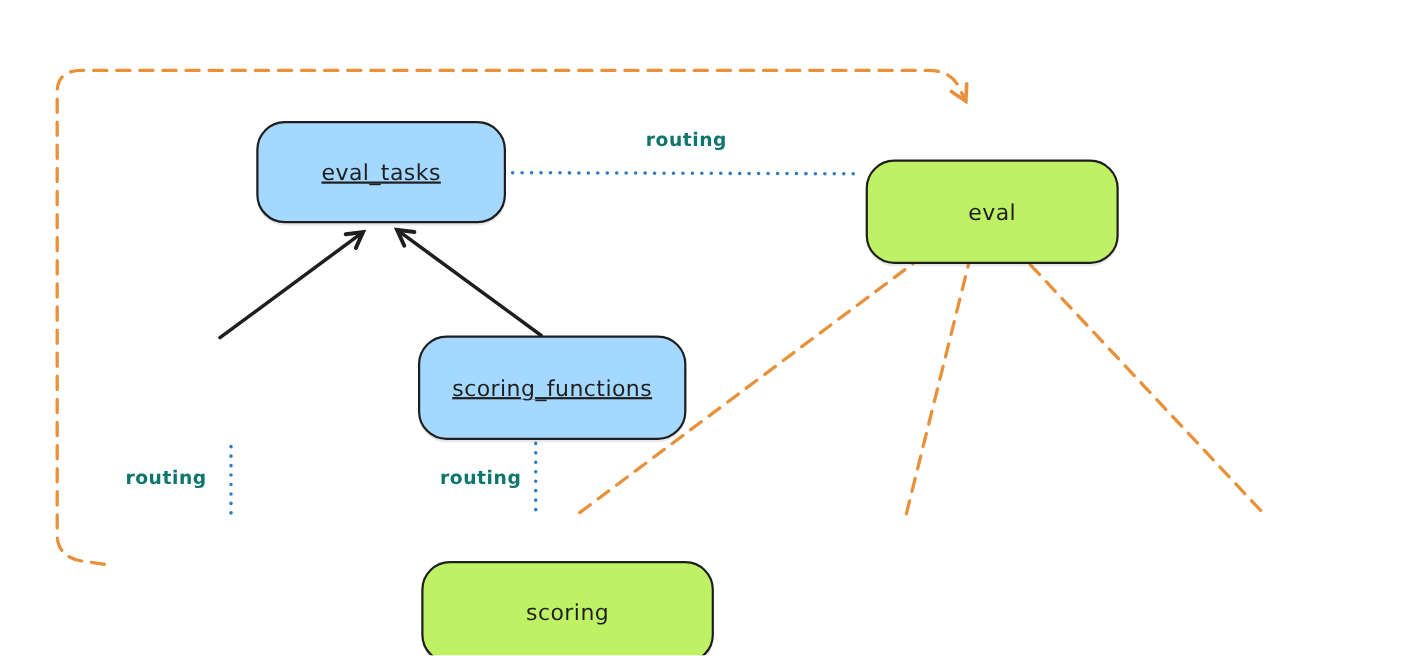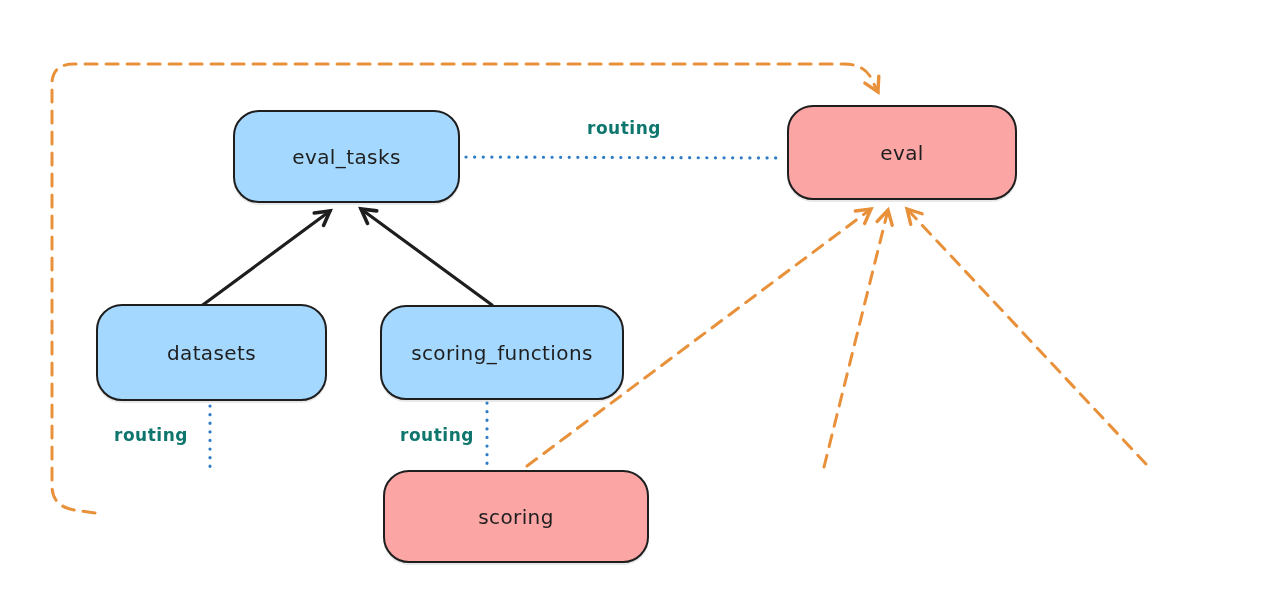--- a/index.html
+++ b/index.html
@@ -17,22 +17,22 @@
   .node{
     position:absolute;
     box-sizing:border-box;
     border:2.6px solid #1e1e1e;
     border-radius:26px;
     display:flex;align-items:center;justify-content:center;
     font-size:20px;color:#1e1e1e;
     letter-spacing:0.4px;
     box-shadow:0 2px 0 rgba(120,130,120,0.18);
   }
-  .node--blue{background:#a5d8ff;}
-  .node--green{background:#fca5a5;}
+  .node--blue{background:#a5d8ff;text-decoration:underline;}
+  .node--green{background:#bef264;margin-top:40px;}
   .routing-label{
     position:absolute;
     text-align:center;
     font-size:17px;font-weight:700;
     color:#0f766e;
     letter-spacing:0.5px;
   }
 </style>
 </head>
 <body>
@@ -63,23 +63,20 @@
   </svg>
 
   <div class="node node--blue" style="left:233px;top:110px;width:227px;height:93px">
     <span>eval_tasks</span>
   </div>
 
   <div class="node node--green" style="left:787px;top:105px;width:230px;height:95px">
     <span>eval</span>
   </div>
 
-  <div class="node node--blue" style="left:96px;top:304px;width:231px;height:97px">
-    <span>datasets</span>
-  </div>
 
   <div class="node node--blue" style="left:380px;top:305px;width:244px;height:95px">
     <span>scoring_functions</span>
   </div>
 
 
   <div class="node node--green" style="left:383px;top:470px;width:266px;height:93px">
     <span>scoring</span>
   </div>
 

